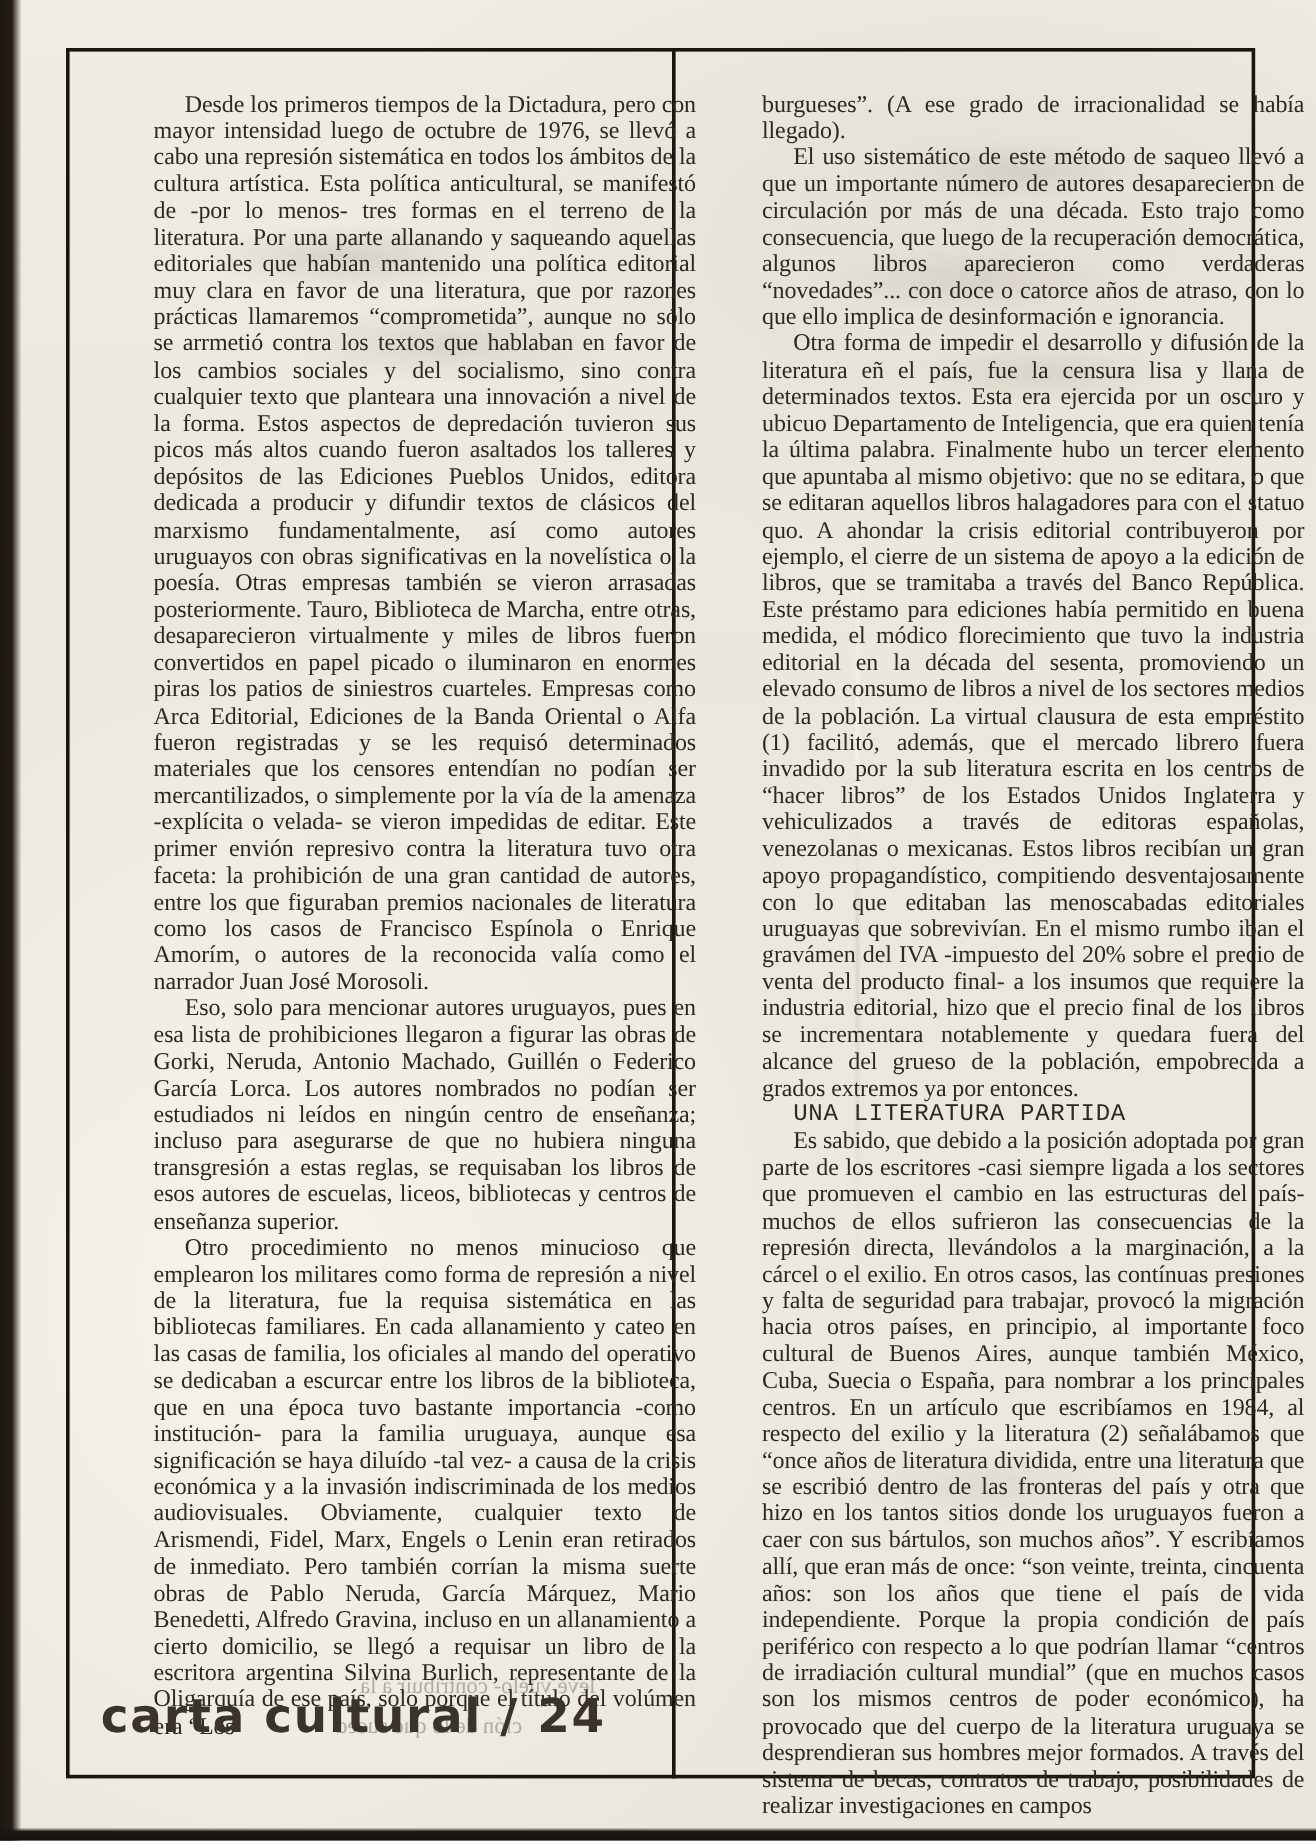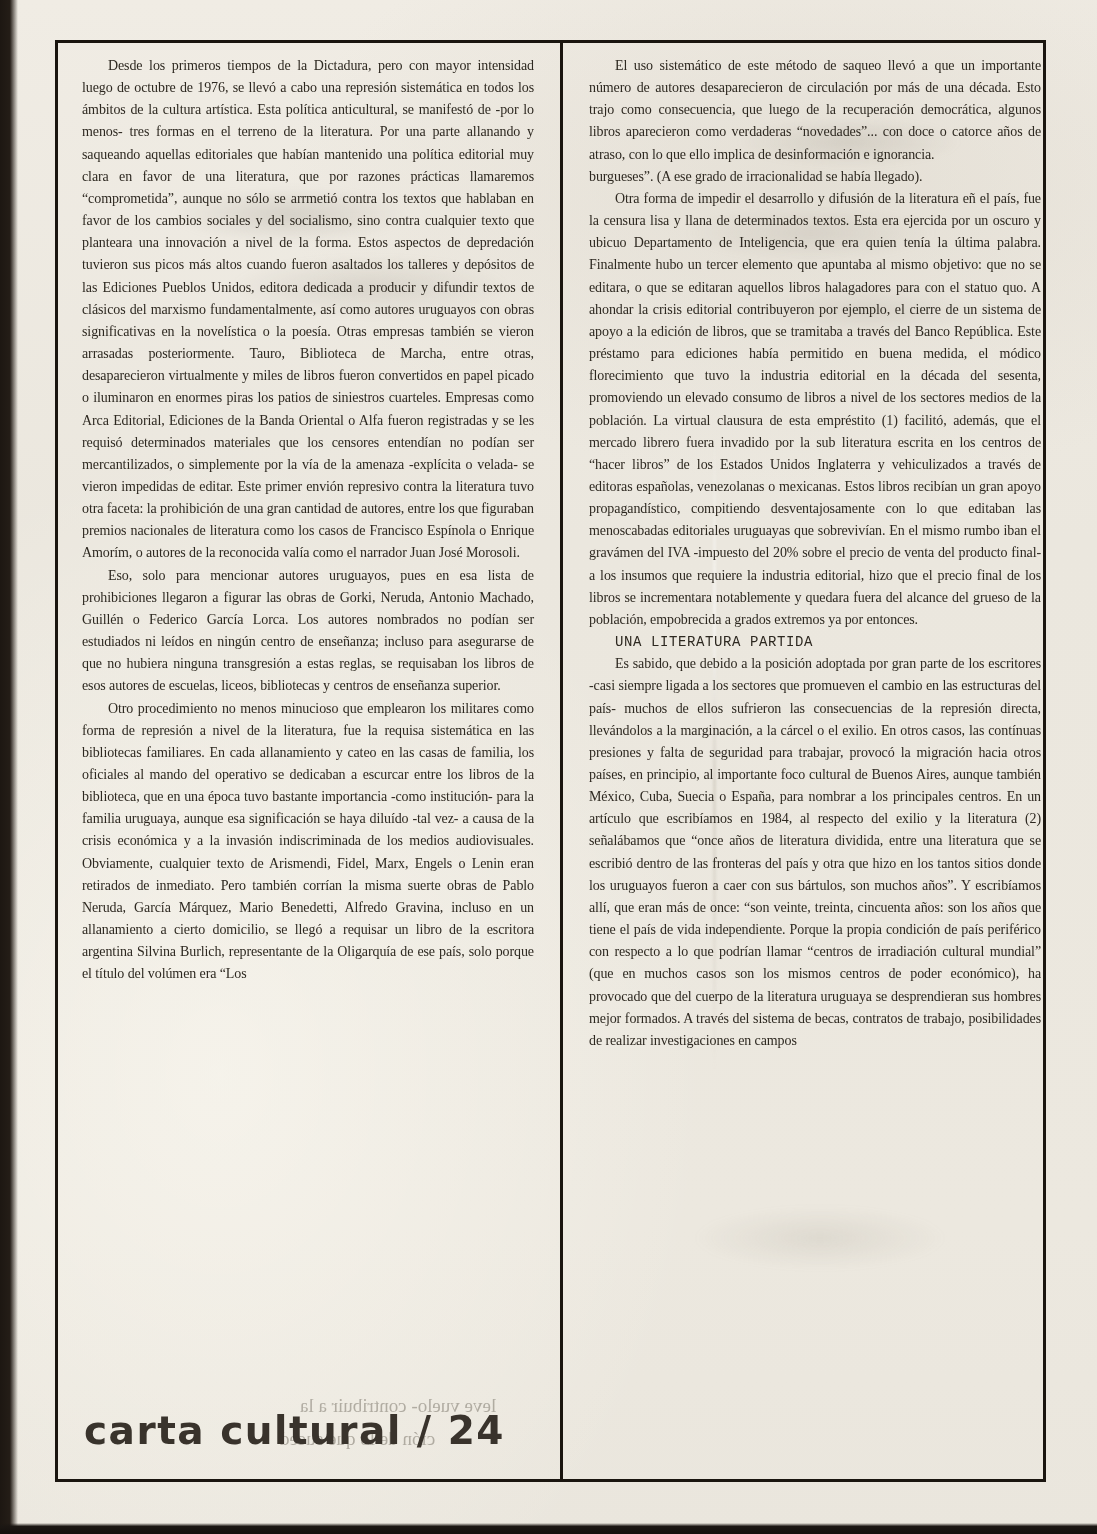--- a/index.html
+++ b/index.html
@@ -36,25 +36,26 @@
     background: #1a150f;
   }
   
   .crease {
     position: absolute; left: 713px; top: 430px; width: 3px; height: 640px;
     background: linear-gradient(180deg, rgba(255,255,255,0) 0%, rgba(255,255,255,0.55) 30%, rgba(190,183,170,0.4) 55%, rgba(255,255,255,0) 100%);
     filter: blur(1px);
   }
   
   .column {
-    position: absolute; top: 55px; width: 452px;
+    position: absolute; top: 76px; width: 452px;
     color: #2d2820;
-    font-size: 14px; line-height: 22.15px;
+    font-size: 20px; line-height: 22.15px;
     text-align: justify;
     letter-spacing: -0.1px;
+    margin-left: 46px;
   }
   .column-left  { left: 82px;  }
   .column-right { left: 589px; }
   .para { margin: 0; }
   .para.indent { text-indent: 26px; }
   .para.heading { letter-spacing: 0.6px; font-family: Liberation Mono, monospace; }
   
   .footer-logotype {
     position: absolute; left: 84px; top: 1408px;
     font-family: "DejaVu Sans", sans-serif;
@@ -110,22 +111,22 @@
   <div class="frame"></div>
   <div class="divider"></div>
   <div class="crease"></div>
 
   <div class="column column-left">
       <p class="para indent">Desde los primeros tiempos de la Dictadura, pero con mayor intensidad luego de octubre de 1976, se llevó a cabo una represión sistemática en todos los ámbitos de la cultura artística. Esta política anticultural, se manifestó de -por lo menos- tres formas en el terreno de la literatura. Por una parte allanando y saqueando aquellas editoriales que habían mantenido una política editorial muy clara en favor de una literatura, que por razones prácticas llamaremos “comprometida”, aunque no sólo se arrmetió contra los textos que hablaban en favor de los cambios sociales y del socialismo, sino contra cualquier texto que planteara una innovación a nivel de la forma. Estos aspectos de depredación tuvieron sus picos más altos cuando fueron asaltados los talleres y depósitos de las Ediciones Pueblos Unidos, editora dedicada a producir y difundir textos de clásicos del marxismo fundamentalmente, así como autores uruguayos con obras significativas en la novelística o la poesía. Otras empresas también se vieron arrasadas posteriormente. Tauro, Biblioteca de Marcha, entre otras, desaparecieron virtualmente y miles de libros fueron convertidos en papel picado o iluminaron en enormes piras los patios de siniestros cuarteles. Empresas como Arca Editorial, Ediciones de la Banda Oriental o Alfa fueron registradas y se les requisó determinados materiales que los censores entendían no podían ser mercantilizados, o simplemente por la vía de la amenaza -explícita o velada- se vieron impedidas de editar. Este primer envión represivo contra la literatura tuvo otra faceta: la prohibición de una gran cantidad de autores, entre los que figuraban premios nacionales de literatura como los casos de Francisco Espínola o Enrique Amorím, o autores de la reconocida valía como el narrador Juan José Morosoli.</p>
       <p class="para indent">Eso, solo para mencionar autores uruguayos, pues en esa lista de prohibiciones llegaron a figurar las obras de Gorki, Neruda, Antonio Machado, Guillén o Federico García Lorca. Los autores nombrados no podían ser estudiados ni leídos en ningún centro de enseñanza; incluso para asegurarse de que no hubiera ninguna transgresión a estas reglas, se requisaban los libros de esos autores de escuelas, liceos, bibliotecas y centros de enseñanza superior.</p>
       <p class="para indent">Otro procedimiento no menos minucioso que emplearon los militares como forma de represión a nivel de la literatura, fue la requisa sistemática en las bibliotecas familiares. En cada allanamiento y cateo en las casas de familia, los oficiales al mando del operativo se dedicaban a escurcar entre los libros de la biblioteca, que en una época tuvo bastante importancia -como institución- para la familia uruguaya, aunque esa significación se haya diluído -tal vez- a causa de la crisis económica y a la invasión indiscriminada de los medios audiovisuales. Obviamente, cualquier texto de Arismendi, Fidel, Marx, Engels o Lenin eran retirados de inmediato. Pero también corrían la misma suerte obras de Pablo Neruda, García Márquez, Mario Benedetti, Alfredo Gravina, incluso en un allanamiento a cierto domicilio, se llegó a requisar un libro de la escritora argentina Silvina Burlich, representante de la Oligarquía de ese país, solo porque el título del volúmen era “Los</p>
     </div>
   <div class="column column-right">
+      <p class="para">burgueses”. (A ese grado de irracionalidad se había llegado).</p>
       <p class="para indent">El uso sistemático de este método de saqueo llevó a que un importante número de autores desaparecieron de circulación por más de una década. Esto trajo como consecuencia, que luego de la recuperación democrática, algunos libros aparecieron como verdaderas “novedades”... con doce o catorce años de atraso, con lo que ello implica de desinformación e ignorancia.</p>
-      <p class="para">burgueses”. (A ese grado de irracionalidad se había llegado).</p>
       <p class="para indent">Otra forma de impedir el desarrollo y difusión de la literatura eñ el país, fue la censura lisa y llana de determinados textos. Esta era ejercida por un oscuro y ubicuo Departamento de Inteligencia, que era quien tenía la última palabra. Finalmente hubo un tercer elemento que apuntaba al mismo objetivo: que no se editara, o que se editaran aquellos libros halagadores para con el statuo quo. A ahondar la crisis editorial contribuyeron por ejemplo, el cierre de un sistema de apoyo a la edición de libros, que se tramitaba a través del Banco República. Este préstamo para ediciones había permitido en buena medida, el módico florecimiento que tuvo la industria editorial en la década del sesenta, promoviendo un elevado consumo de libros a nivel de los sectores medios de la población. La virtual clausura de esta empréstito (1) facilitó, además, que el mercado librero fuera invadido por la sub literatura escrita en los centros de “hacer libros” de los Estados Unidos Inglaterra y vehiculizados a través de editoras españolas, venezolanas o mexicanas. Estos libros recibían un gran apoyo propagandístico, compitiendo desventajosamente con lo que editaban las menoscabadas editoriales uruguayas que sobrevivían. En el mismo rumbo iban el gravámen del IVA -impuesto del 20% sobre el precio de venta del producto final- a los insumos que requiere la industria editorial, hizo que el precio final de los libros se incrementara notablemente y quedara fuera del alcance del grueso de la población, empobrecida a grados extremos ya por entonces.</p>
       <p class="para indent heading">UNA LITERATURA PARTIDA</p>
       <p class="para indent">Es sabido, que debido a la posición adoptada por gran parte de los escritores -casi siempre ligada a los sectores que promueven el cambio en las estructuras del país- muchos de ellos sufrieron las consecuencias de la represión directa, llevándolos a la marginación, a la cárcel o el exilio. En otros casos, las contínuas presiones y falta de seguridad para trabajar, provocó la migración hacia otros países, en principio, al importante foco cultural de Buenos Aires, aunque también México, Cuba, Suecia o España, para nombrar a los principales centros. En un artículo que escribíamos en 1984, al respecto del exilio y la literatura (2) señalábamos que “once años de literatura dividida, entre una literatura que se escribió dentro de las fronteras del país y otra que hizo en los tantos sitios donde los uruguayos fueron a caer con sus bártulos, son muchos años”. Y escribíamos allí, que eran más de once: “son veinte, treinta, cincuenta años: son los años que tiene el país de vida independiente. Porque la propia condición de país periférico con respecto a lo que podrían llamar “centros de irradiación cultural mundial” (que en muchos casos son los mismos centros de poder económico), ha provocado que del cuerpo de la literatura uruguaya se desprendieran sus hombres mejor formados. A través del sistema de becas, contratos de trabajo, posibilidades de realizar investigaciones en campos</p>
     </div>
 
   <div class="footer-logotype">carta cultural / 24</div>
 
   <div class="scan-edge-left"></div>
   <div class="scan-edge-bottom"></div>
 

